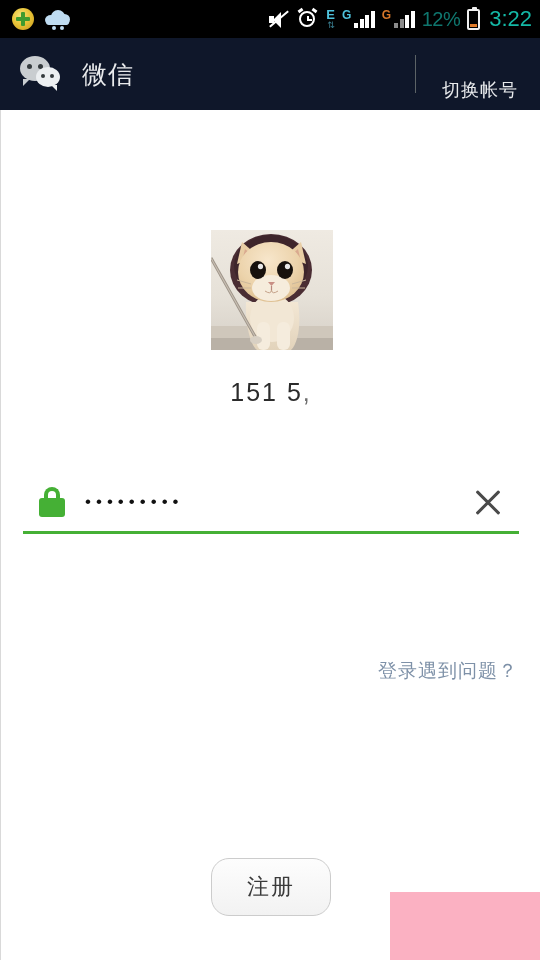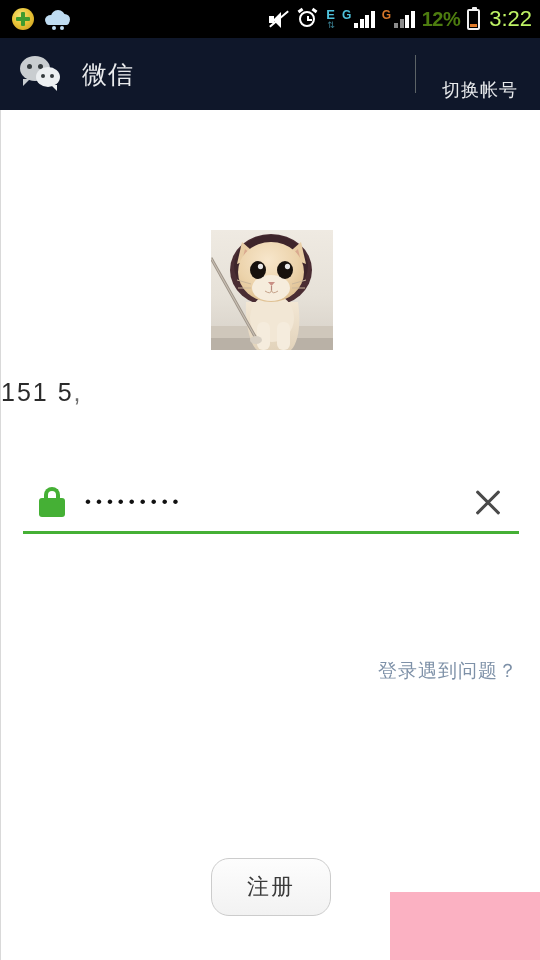--- a/index.html
+++ b/index.html
@@ -177,23 +177,23 @@
     width: 4px;
     background: #ffffff;
   }
   .bars i:nth-child(1) { height: 5px; }
   .bars i:nth-child(2) { height: 9px; }
   .bars i:nth-child(3) { height: 13px; }
   .bars i:nth-child(4) { height: 17px; }
   .bars.dim i:nth-child(1) { background: #8b8b8b; }
   .bars.dim i:nth-child(2) { background: #8b8b8b; }
   .batt-pct {
-    color: #4d7c0f;
+    color: #0f766e;
     font-size: 20px;
-    font-weight: 700;
+    font-weight: 400;
     letter-spacing: -0.5px;
   }
   .batt-icon {
     position: relative;
     width: 13px; height: 21px;
     border: 2px solid #f0f0f0;
     border-radius: 2px;
     box-sizing: border-box;
   }
   .batt-icon::before {
@@ -204,21 +204,21 @@
     background: #f0f0f0;
     border-radius: 1px;
   }
   .batt-icon .fill {
     position: absolute;
     left: 1px; right: 1px; bottom: 1px;
     height: 3px;
     background: #e07b2a;
   }
   .clock {
-    color: #bef264;
+    color: #14b8a6;
     font-size: 22px;
     letter-spacing: 0px;
     margin-left: 2px;
   }
 
   
   .title-bar {
     position: absolute;
     left: 0; top: 38px;
     width: 540px;
@@ -305,21 +305,21 @@
     width: 122px; height: 120px;
     overflow: hidden;
     background: #e9e6e1;
   }
   .avatar svg { display: block; }
 
   .username {
     position: absolute;
     left: 0; top: 268px;
     width: 540px;
-    text-align: left;
+    text-align: center;
     font-size: 25px;
     color: #2b2b2b;
     letter-spacing: 2px;
     font-family: "Liberation Sans", sans-serif;
   }
   .username .fade1 { color: #6e6e6e; }
 
   
   .pwd-row {
     position: absolute;

